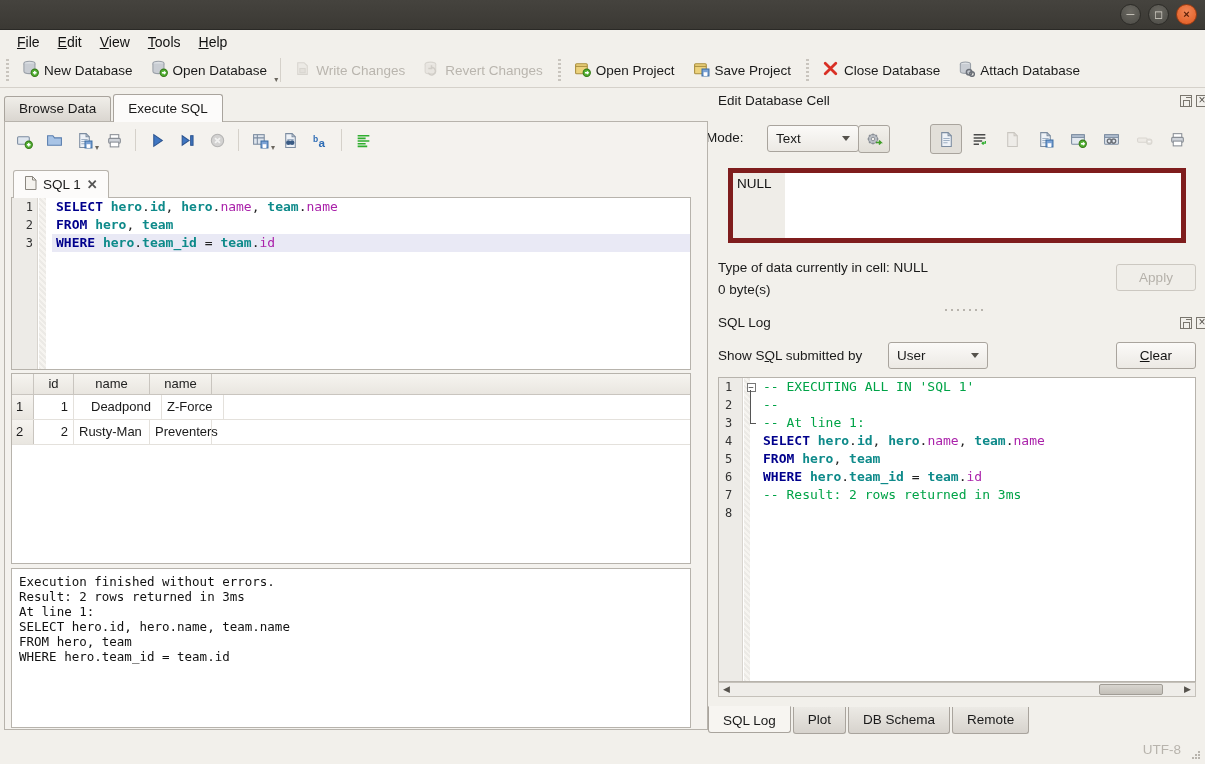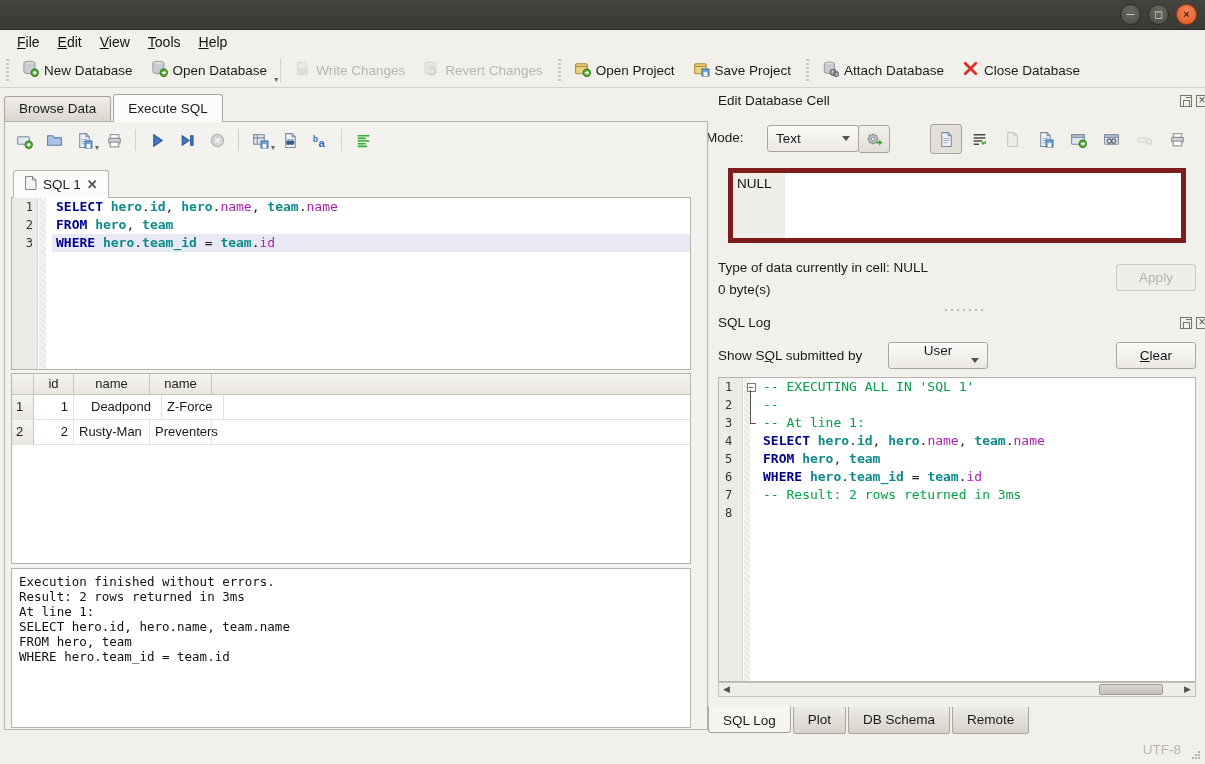--- a/index.html
+++ b/index.html
@@ -188,32 +188,32 @@
           <rect x="1.5" y="3.5" width="11" height="9.5" rx="1" fill="#ecd27c" stroke="#a98f3f"></rect>
           <path d="M1.5 6h11" stroke="#a98f3f"></path>
           <rect x="8.5" y="8.5" width="6.5" height="6.5" fill="#7ca3d6" stroke="#3c6ea5"></rect>
           <rect x="10" y="11.5" width="3.5" height="3.5" fill="#fff"></rect>
         </svg></span>
       <span>Save Project</span>
     </div>
     <div class="tgrip"></div>
     <div class="tbtn">
       <span><svg width="17" height="17" viewBox="0 0 16 16">
+          <path d="M3 3l10 10M13 3L3 13" stroke="#d93025" stroke-width="2.6" stroke-linecap="round"></path>
+        </svg></span>
+      <span>Close Database</span>
+    </div>
+    <div class="tbtn">
+      <span><svg width="17" height="17" viewBox="0 0 16 16">
           <ellipse cx="7" cy="3.8" rx="4.8" ry="2" fill="#dde0e4" stroke="#9aa0a8"></ellipse>
           <path d="M2.2 3.8v6.8c0 1.1 2.1 2 4.8 2s4.8-.9 4.8-2V3.8" fill="#c9cdd3" stroke="#9aa0a8"></path>
           <circle cx="10.5" cy="11.5" r="2.6" fill="none" stroke="#6b7078" stroke-width="1.4"></circle>
           <circle cx="13.2" cy="13.2" r="2.2" fill="none" stroke="#6b7078" stroke-width="1.4"></circle>
         </svg></span>
       <span>Attach Database</span>
-    </div>
-    <div class="tbtn">
-      <span><svg width="17" height="17" viewBox="0 0 16 16">
-          <path d="M3 3l10 10M13 3L3 13" stroke="#d93025" stroke-width="2.6" stroke-linecap="round"></path>
-        </svg></span>
-      <span>Close Database</span>
     </div>
   </div>
 
 <div class="main-tabs" id="main-tabs">
     <div class="mtab">Browse Data</div>
     <div class="mtab active">Execute SQL</div>
   </div>
 
 <div class="left-panel">
   <div class="sqltoolbar" id="sql-toolbar">
@@ -388,21 +388,21 @@
 <div class="btn disabled" style="left:1116px; top:264px; width:80px;">Apply</div>
 
 <div class="splitter-dots"></div>
 <div class="dock-title" style="left:718px; top:315px;">SQL Log</div>
 <div class="dock-icons" style="left:1180px; top:317px;">
   <div class="dicon float"></div>
   <div class="dicon close"></div>
 </div>
 
 <div class="label" style="left:718px; top:348px;">Show S<u>Q</u>L submitted by</div>
-<div class="combo" style="left:888px; top:342px; width:100px;flex-direction:column;">
+<div class="combo" style="left:888px; top:342px; width:100px;">
   <span>User</span>
   <span class="arr"></span>
 </div>
 <div class="btn" style="left:1116px; top:342px; width:80px;"><u>C</u>lear</div>
 
 <div class="logbox">
   <div class="code-area">
     <div class="gutter-bg"></div>
     <div class="hatch-bg"></div>
   <div class="cl">

